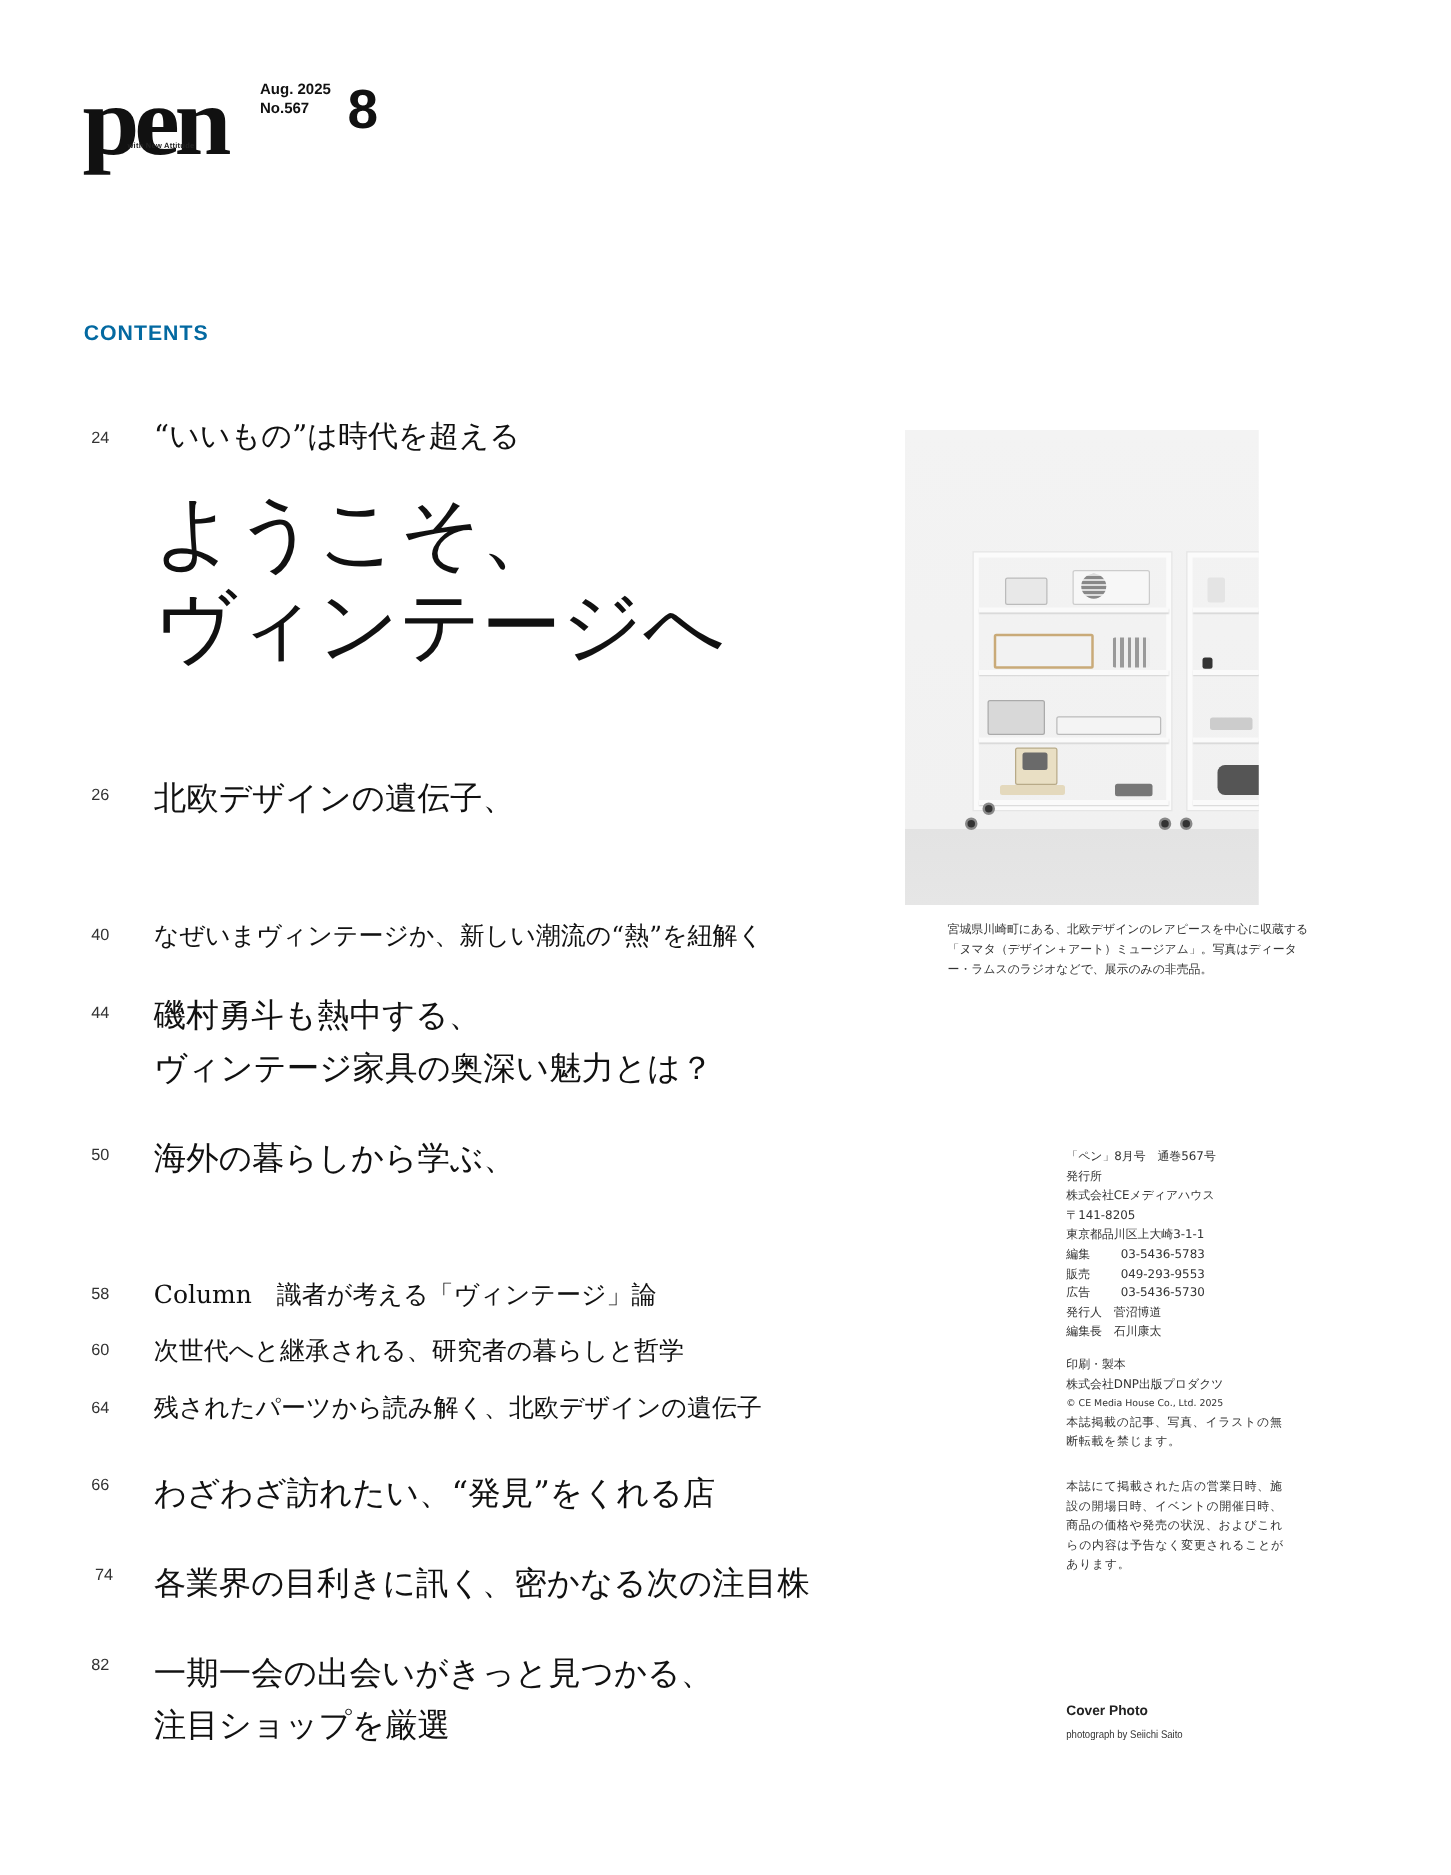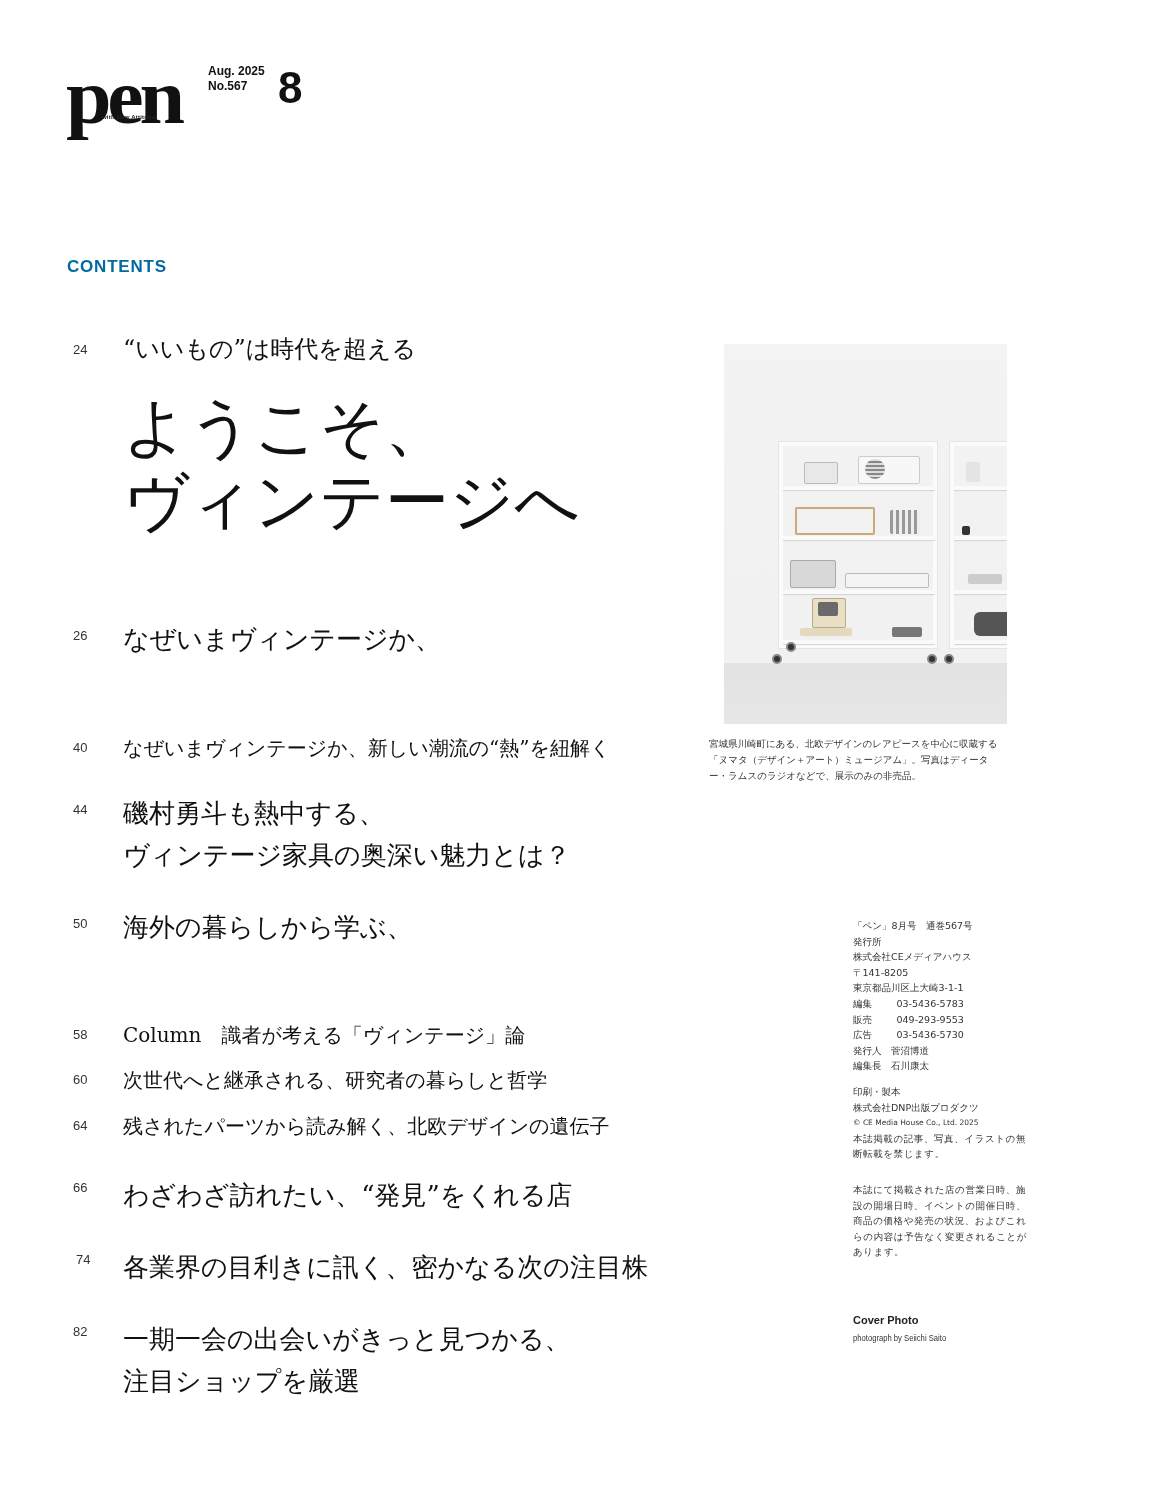--- a/index.html
+++ b/index.html
@@ -27,31 +27,31 @@
 
     .line { display: block; }
 
     
     .photo { position: absolute; left: 724px; top: 344px; width: 283px; height: 380px; background: linear-gradient(#f3f3f3 0%, #f1f1f1 84%, #e3e3e3 84%, #e6e6e6 100%); overflow: hidden; }
     .shelf-frame { position: absolute; border: 4px solid #fbfbfb; box-shadow: 0 0 0 1px #e5e5e5; }
     .shelf-board { position: absolute; height: 4px; background: #fafafa; box-shadow: 0 1px 1px #d4d4d4; }
     .item { position: absolute; border-radius: 2px; }
     .wheel { position: absolute; width: 10px; height: 10px; border-radius: 50%; background: #333; border: 2px solid #888; }
 
-    .caption { position: absolute; left: 709px; top: 736px; width: 290px; font-family: "DejaVu Sans", "Liberation Sans", sans-serif; font-size: 9.5px; line-height: 16px; color: #333; }
+    .caption { position: absolute; left: 758px; top: 736px; width: 290px; font-family: "DejaVu Sans", "Liberation Sans", sans-serif; font-size: 9.5px; line-height: 16px; color: #333; }
 
     
     .colophon { position: absolute; left: 853px; top: 918px; width: 175px; font-family: "DejaVu Sans", "Liberation Sans", sans-serif; font-size: 9.5px; line-height: 15.6px; color: #333; }
     .colophon .row { display: block; white-space: nowrap; }
     .colophon .row .k { display: inline-block; min-width: 34px; }
     .colophon .gap { height: 10px; }
     .colophon .copyright { font-size: 7.5px; }
     .colophon .para { white-space: normal; letter-spacing: 0.6px; }
 
-    .cover-credit { position: absolute; left: 853px; top: 1312px; font-family: "Liberation Sans", sans-serif; }
+    .cover-credit { position: absolute; left: 853px; top: 1361px; font-family: "Liberation Sans", sans-serif; }
     .cover-credit .label { font-size: 11px; font-weight: bold; color: #222; line-height: 16px; }
     .cover-credit .by { font-size: 9px; color: #333; line-height: 20px; transform: scaleX(0.85); transform-origin: left; display: block; white-space: nowrap; }
   </style>
 </head>
 <body>
 
 <header class="masthead">
   <div class="logo">pen</div>
   <div class="logo-tagline">with New Attitude</div>
   <div class="issue-meta">
@@ -74,21 +74,21 @@
   <a class="toc-entry" style="top:390px;">
     <span class="toc-title sz-lg" style="left:50px;top:0;">
       <span class="line">ようこそ、</span>
       <span class="line">ヴィンテージへ</span>
     </span>
   </a>
 
   <a class="toc-entry" style="top:622px;">
     <span class="toc-page" style="top:6px;">26</span>
     <span class="toc-title sz-md" style="top:-4px;">
-      <span class="line">なぜいまヴィンテージか、</span>
+      <span class="line">北欧デザインの遺伝子、</span>
     </span>
   </a>
 
   <a class="toc-entry" style="top:738px;">
     <span class="toc-page" style="top:2px;">40</span>
     <span class="toc-title sz-sm" style="top:-4px;">
       <span class="line">なぜいまヴィンテージか、新しい潮流の“熱”を紐解く</span>
     </span>
   </a>
 

